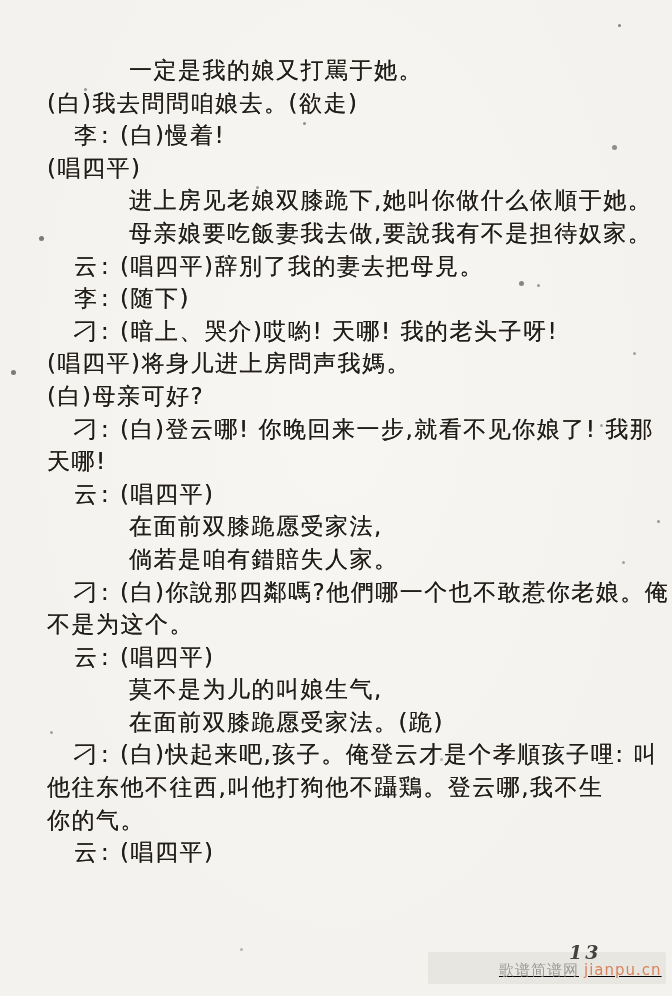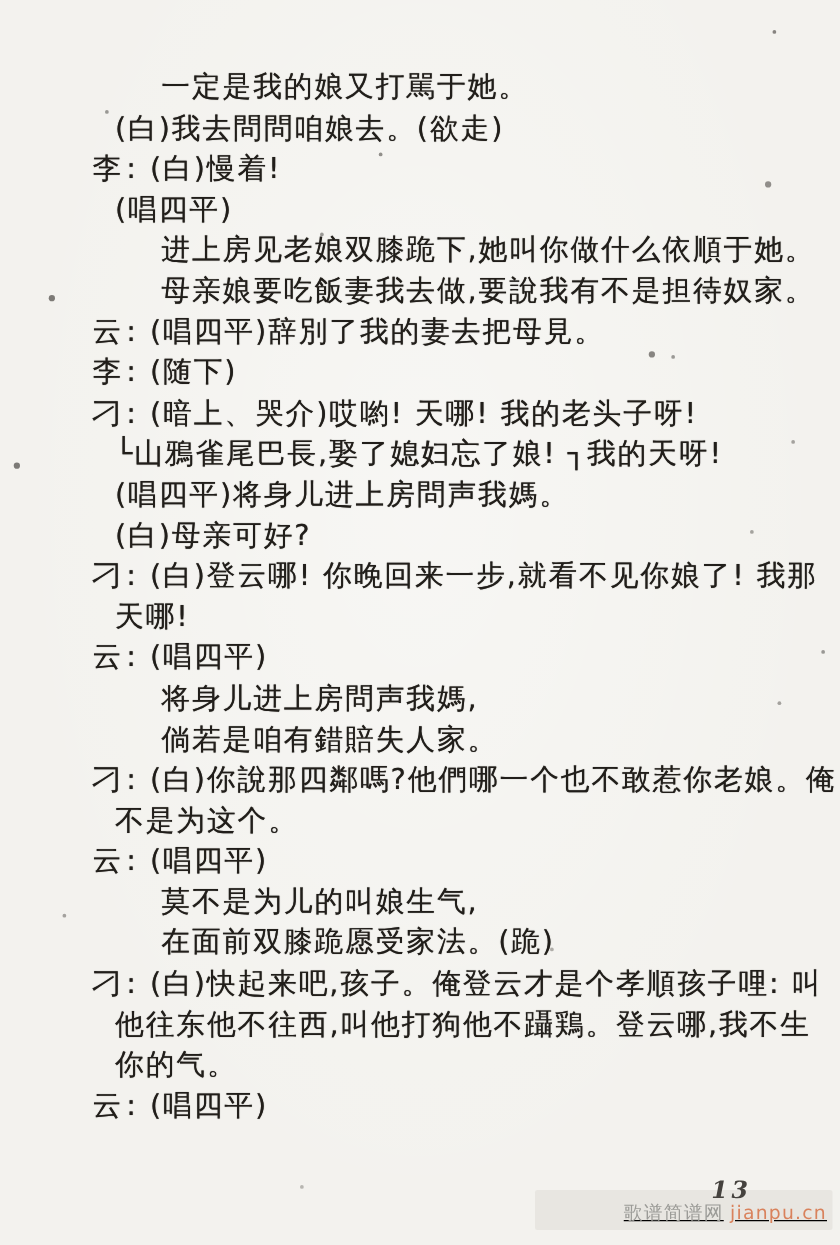--- a/index.html
+++ b/index.html
@@ -23,21 +23,21 @@
   .line{
     height:32.6px;
     line-height:32.6px;
     font-size:23px;
     letter-spacing:1.5px;
     color:#211e1a;
     white-space:nowrap;
     text-shadow:0 0 .6px rgba(33,30,26,.85);
   }
   .line.has-speaker{padding-left:74px;}
-  .line.indent-1{padding-left:92px;}
+  .line.indent-1{padding-left:47px;}
   .line.indent-2{padding-left:129px;}
   .speaker{
     display:inline-block;
     width:46px;
     letter-spacing:4px;
   }
   .footer{position:absolute;left:0;top:0;width:672px;height:756px;pointer-events:none;}
   .wm-band{
     position:absolute;left:428px;top:952px;width:238px;height:32px;
     background:rgba(205,202,195,.28);
@@ -89,27 +89,26 @@
   <div class="script-body" id="script-body">
       <div class="line indent-2"><span class="line-text">一定是我的娘又打駡于她。</span></div>
       <div class="line indent-1"><span class="line-text">(白)我去問問咱娘去。(欲走)</span></div>
       <div class="line has-speaker"><span class="speaker">李:</span><span class="line-text">(白)慢着!</span></div>
       <div class="line indent-1"><span class="line-text">(唱四平)</span></div>
       <div class="line indent-2"><span class="line-text">进上房见老娘双膝跪下,她叫你做什么依順于她。</span></div>
       <div class="line indent-2"><span class="line-text">母亲娘要吃飯妻我去做,要說我有不是担待奴家。</span></div>
       <div class="line has-speaker"><span class="speaker">云:</span><span class="line-text">(唱四平)辞別了我的妻去把母見。</span></div>
       <div class="line has-speaker"><span class="speaker">李:</span><span class="line-text">(随下)</span></div>
       <div class="line has-speaker"><span class="speaker">刁:</span><span class="line-text">(暗上、哭介)哎喲! 天哪! 我的老头子呀!</span></div>
-      <div class="line indent-1"><span class="line-text">└山鴉雀尾巴長,娶了媳妇忘了娘! ┐我的天呀!</span></div>
       <div class="line indent-1"><span class="line-text">(唱四平)将身儿进上房問声我媽。</span></div>
       <div class="line indent-1"><span class="line-text">(白)母亲可好?</span></div>
       <div class="line has-speaker"><span class="speaker">刁:</span><span class="line-text">(白)登云哪! 你晚回来一步,就看不见你娘了! 我那</span></div>
       <div class="line indent-1"><span class="line-text">天哪!</span></div>
       <div class="line has-speaker"><span class="speaker">云:</span><span class="line-text">(唱四平)</span></div>
-      <div class="line indent-2"><span class="line-text">将身儿进上房問声我媽,</span></div>
+      <div class="line indent-2"><span class="line-text">在面前双膝跪愿受家法,</span></div>
       <div class="line indent-2"><span class="line-text">倘若是咱有錯賠失人家。</span></div>
       <div class="line has-speaker"><span class="speaker">刁:</span><span class="line-text">(白)你說那四鄰嗎?他們哪一个也不敢惹你老娘。俺</span></div>
       <div class="line indent-1"><span class="line-text">不是为这个。</span></div>
       <div class="line has-speaker"><span class="speaker">云:</span><span class="line-text">(唱四平)</span></div>
       <div class="line indent-2"><span class="line-text">莫不是为儿的叫娘生气,</span></div>
       <div class="line indent-2"><span class="line-text">在面前双膝跪愿受家法。(跪)</span></div>
       <div class="line has-speaker"><span class="speaker">刁:</span><span class="line-text">(白)快起来吧,孩子。俺登云才是个孝順孩子哩: 叫</span></div>
       <div class="line indent-1"><span class="line-text">他往东他不往西,叫他打狗他不躡鶏。登云哪,我不生</span></div>
       <div class="line indent-1"><span class="line-text">你的气。</span></div>
       <div class="line has-speaker"><span class="speaker">云:</span><span class="line-text">(唱四平)</span></div>

